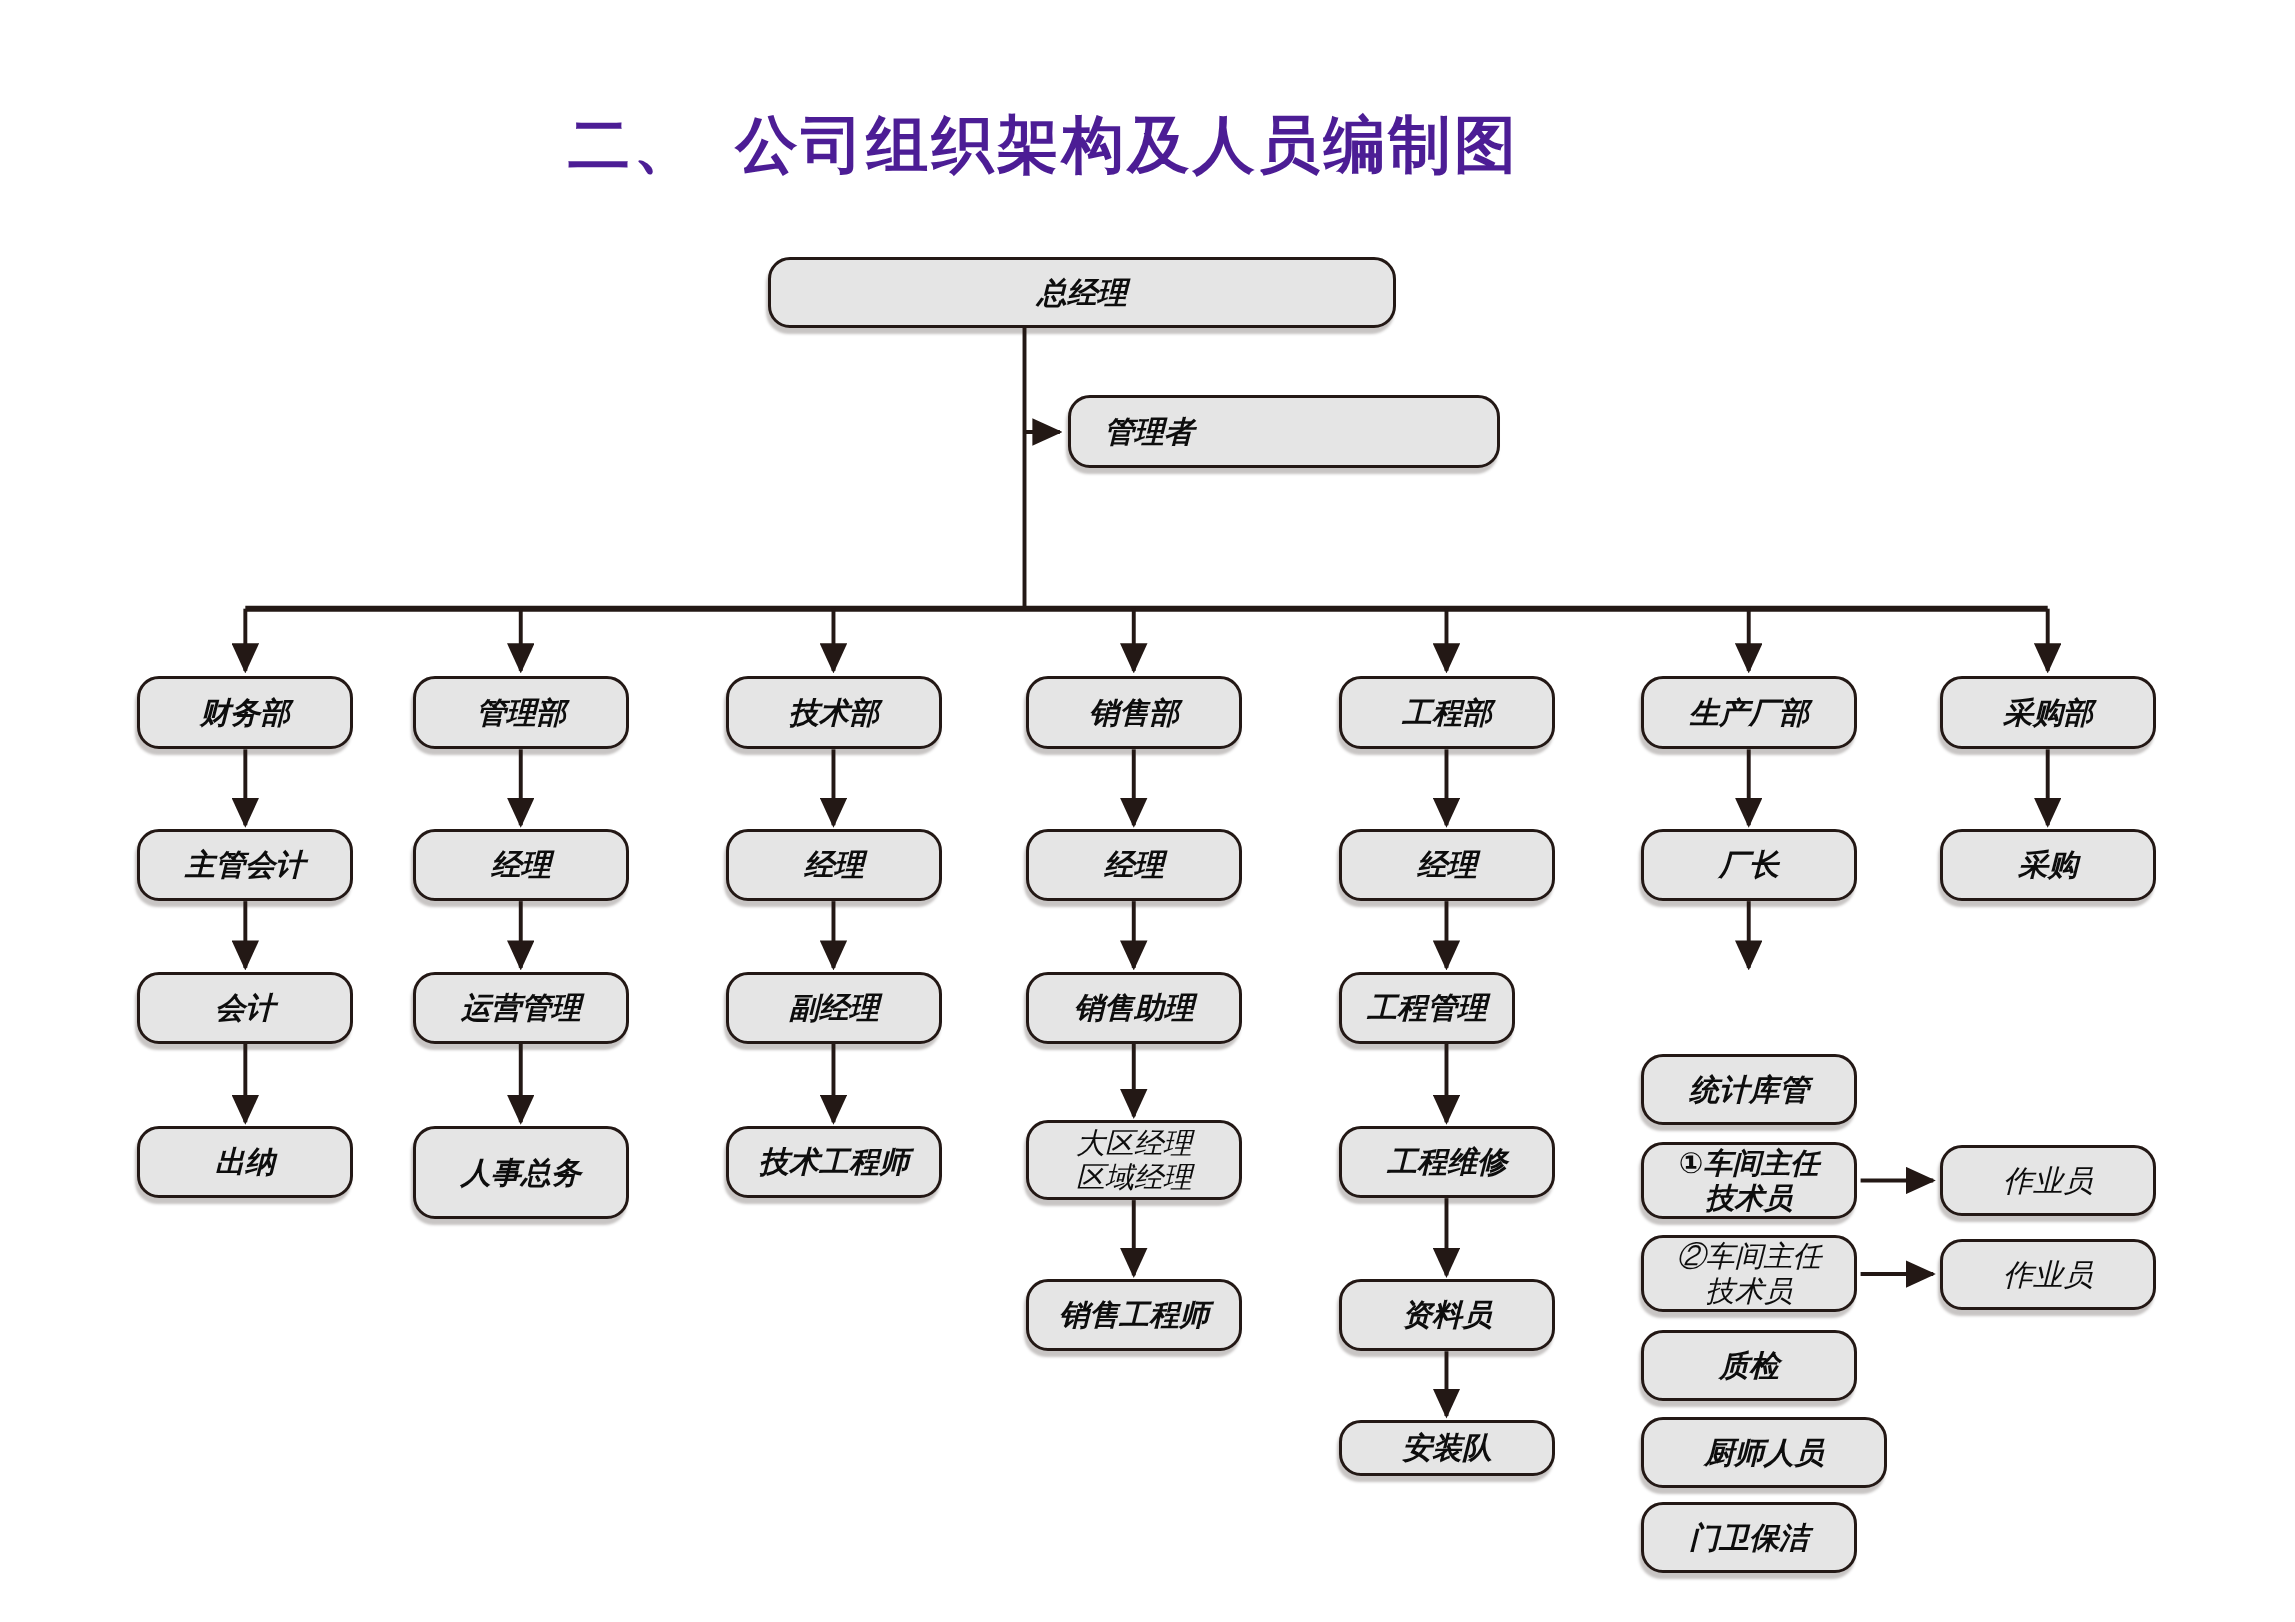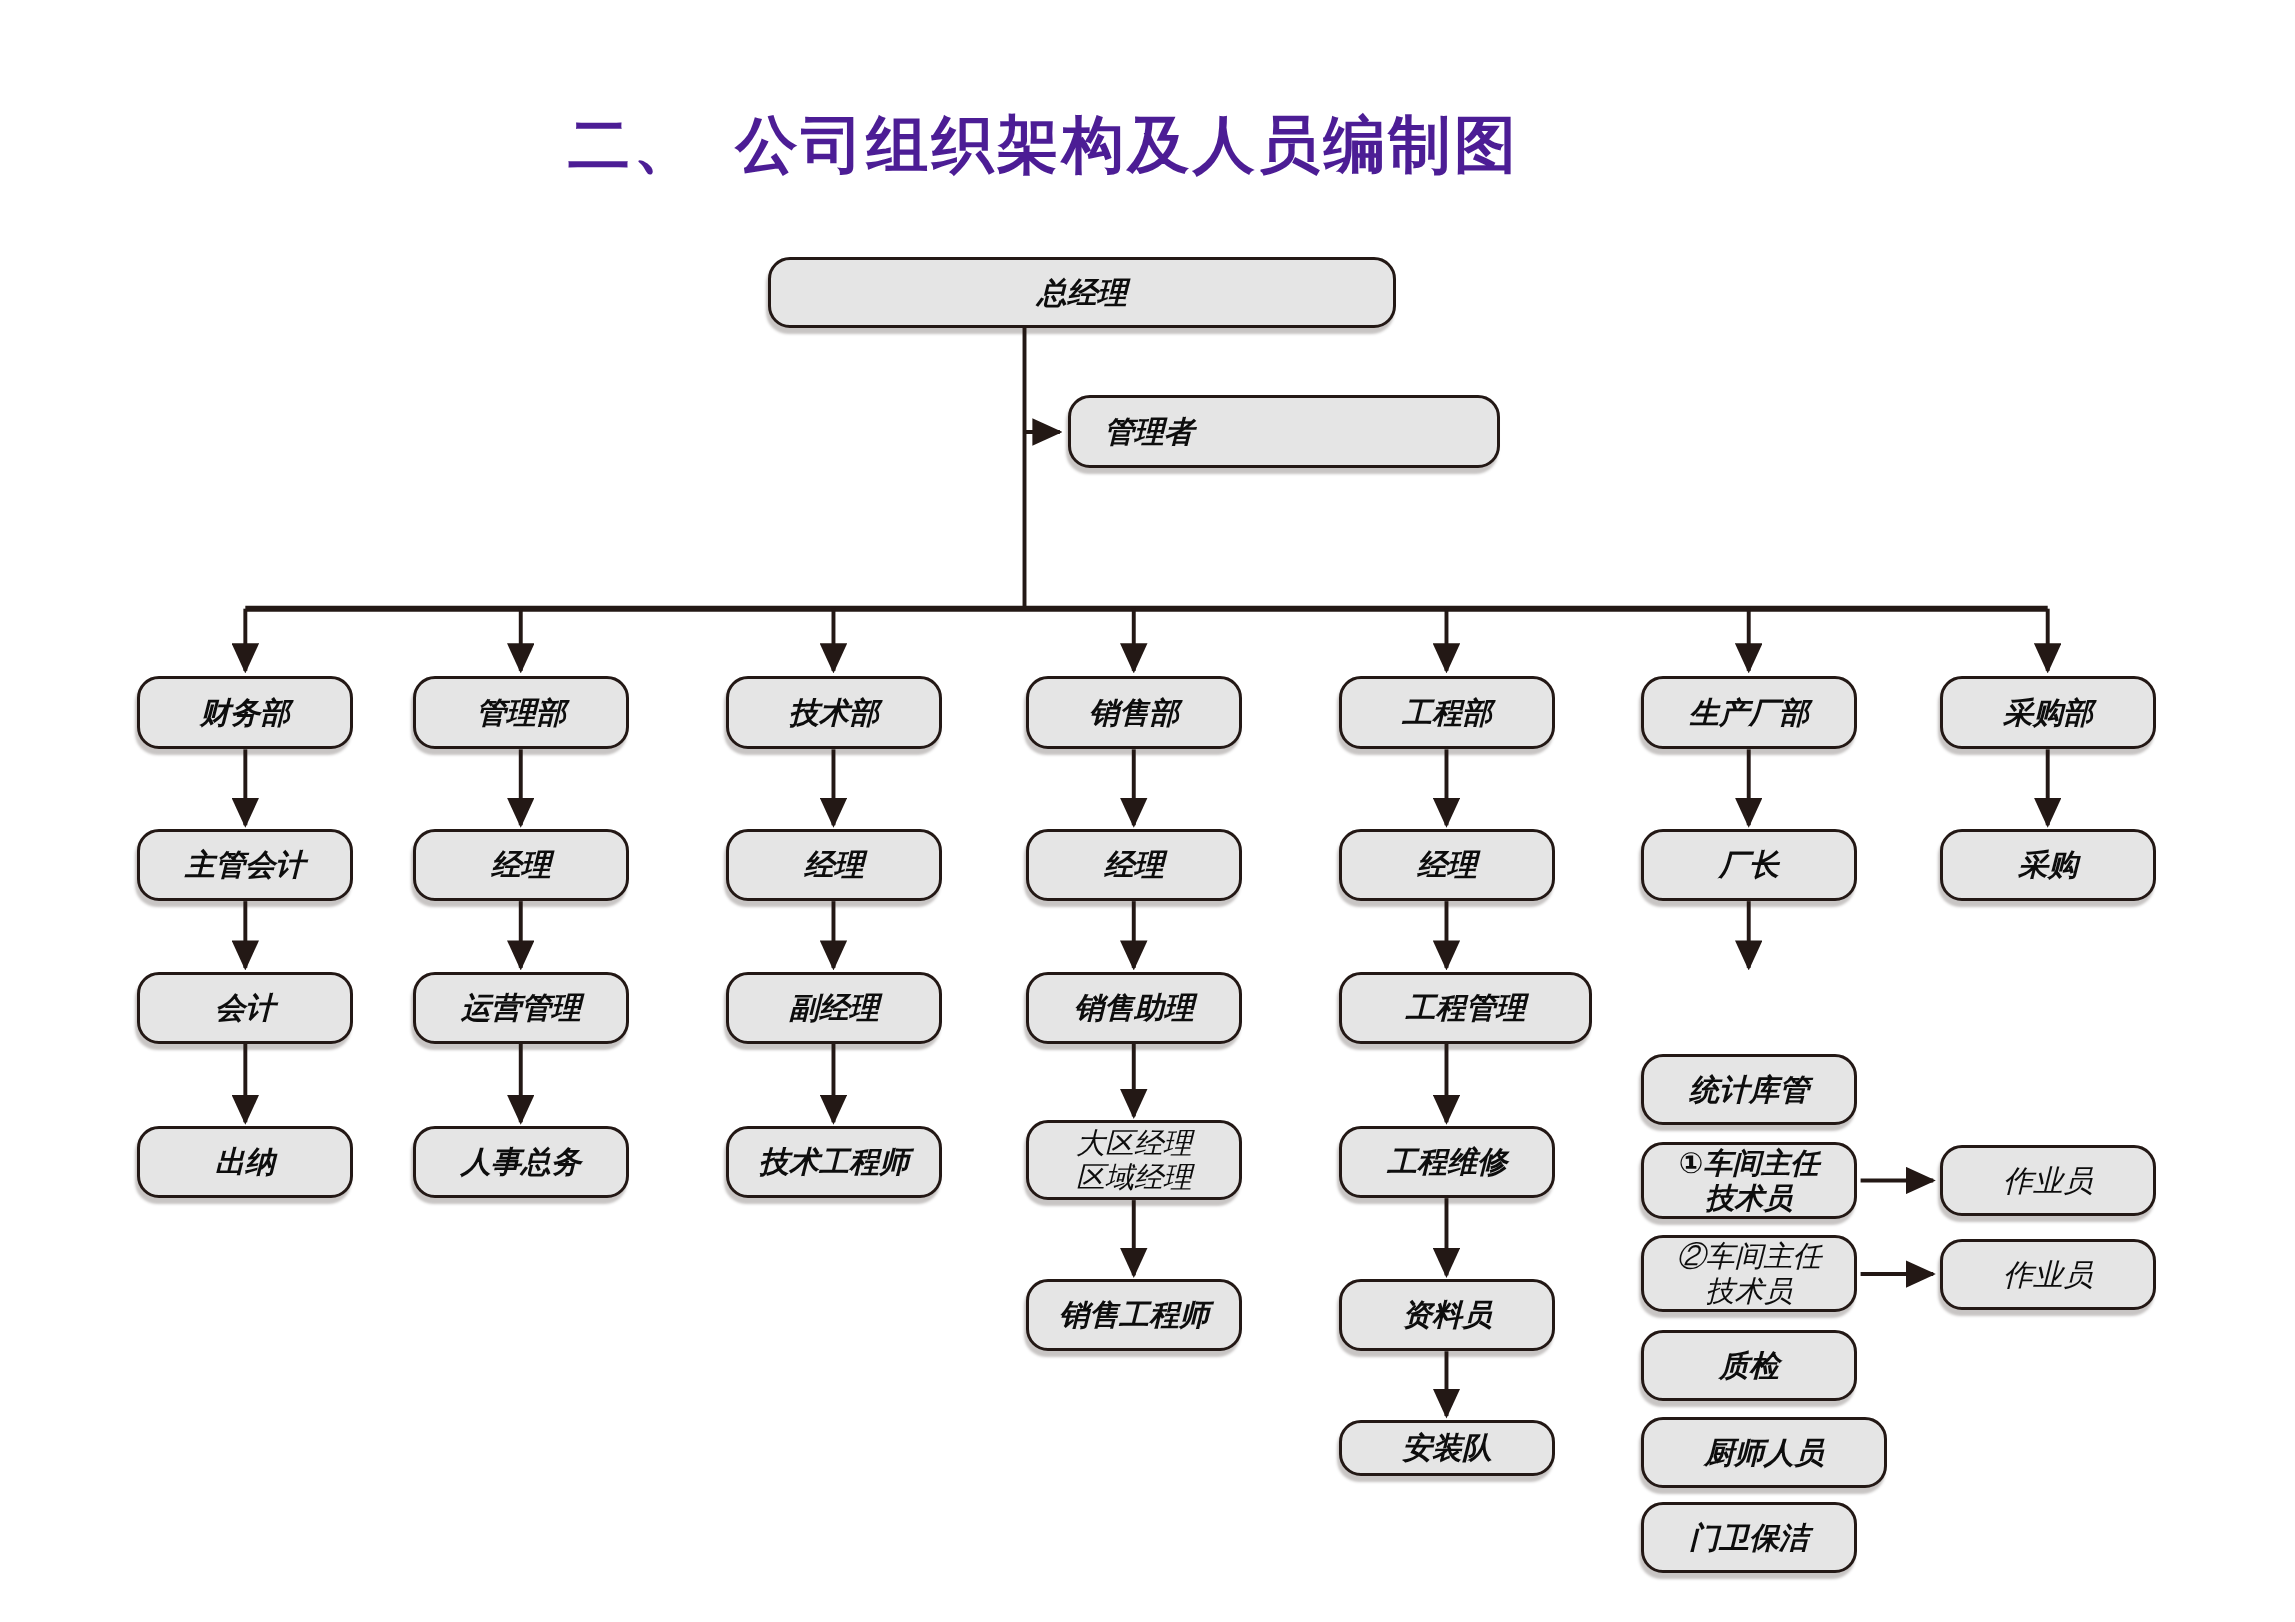--- a/index.html
+++ b/index.html
@@ -99,37 +99,37 @@
   <div class="box left-text" style="left:1068px;top:395px;width:432px;height:73px;">管理者</div>
 
   <div class="box" style="left:137px;top:676px;width:216px;height:73px;">财务部</div>
   <div class="box" style="left:137px;top:829px;width:216px;height:72px;">主管会计</div>
   <div class="box" style="left:137px;top:972px;width:216px;height:72px;">会计</div>
   <div class="box" style="left:137px;top:1126px;width:216px;height:72px;">出纳</div>
 
   <div class="box" style="left:413px;top:676px;width:216px;height:73px;">管理部</div>
   <div class="box" style="left:413px;top:829px;width:216px;height:72px;">经理</div>
   <div class="box" style="left:413px;top:972px;width:216px;height:72px;">运营管理</div>
-  <div class="box" style="left:413px;top:1126px;width:216px;height:72px;">人事总务</div>
+  <div class="box" style="left:413px;top:1126px;width:216px;height:93px;">人事总务</div>
 
   <div class="box" style="left:726px;top:676px;width:216px;height:73px;">技术部</div>
   <div class="box" style="left:726px;top:829px;width:216px;height:72px;">经理</div>
   <div class="box" style="left:726px;top:972px;width:216px;height:72px;">副经理</div>
   <div class="box" style="left:726px;top:1126px;width:216px;height:72px;">技术工程师</div>
 
   <div class="box" style="left:1026px;top:676px;width:216px;height:73px;">销售部</div>
   <div class="box" style="left:1026px;top:829px;width:216px;height:72px;">经理</div>
   <div class="box" style="left:1026px;top:972px;width:216px;height:72px;">销售助理</div>
   <div class="box two-line serif" style="left:1026px;top:1120px;width:216px;height:80px;">大区经理
 区域经理</div>
   <div class="box" style="left:1026px;top:1279px;width:216px;height:72px;">销售工程师</div>
 
   <div class="box" style="left:1339px;top:676px;width:216px;height:73px;">工程部</div>
   <div class="box" style="left:1339px;top:829px;width:216px;height:72px;">经理</div>
-  <div class="box" style="left:1339px;top:972px;width:253px;height:72px;">工程管理</div>
+  <div class="box" style="left:1339px;top:972px;width:176px;height:72px;border-radius:21px;">工程管理</div>
   <div class="box" style="left:1339px;top:1126px;width:216px;height:72px;">工程维修</div>
   <div class="box" style="left:1339px;top:1279px;width:216px;height:72px;">资料员</div>
   <div class="box" style="left:1339px;top:1420px;width:216px;height:56px;">安装队</div>
 
   <div class="box" style="left:1641px;top:676px;width:216px;height:73px;">生产厂部</div>
   <div class="box" style="left:1641px;top:829px;width:216px;height:72px;">厂长</div>
   <div class="box" style="left:1641px;top:1054px;width:216px;height:71px;">统计库管</div>
   <div class="box two-line" style="left:1641px;top:1142px;width:216px;height:77px;">①车间主任
 技术员</div>
   <div class="box two-line serif" style="left:1641px;top:1235px;width:216px;height:77px;">②车间主任

